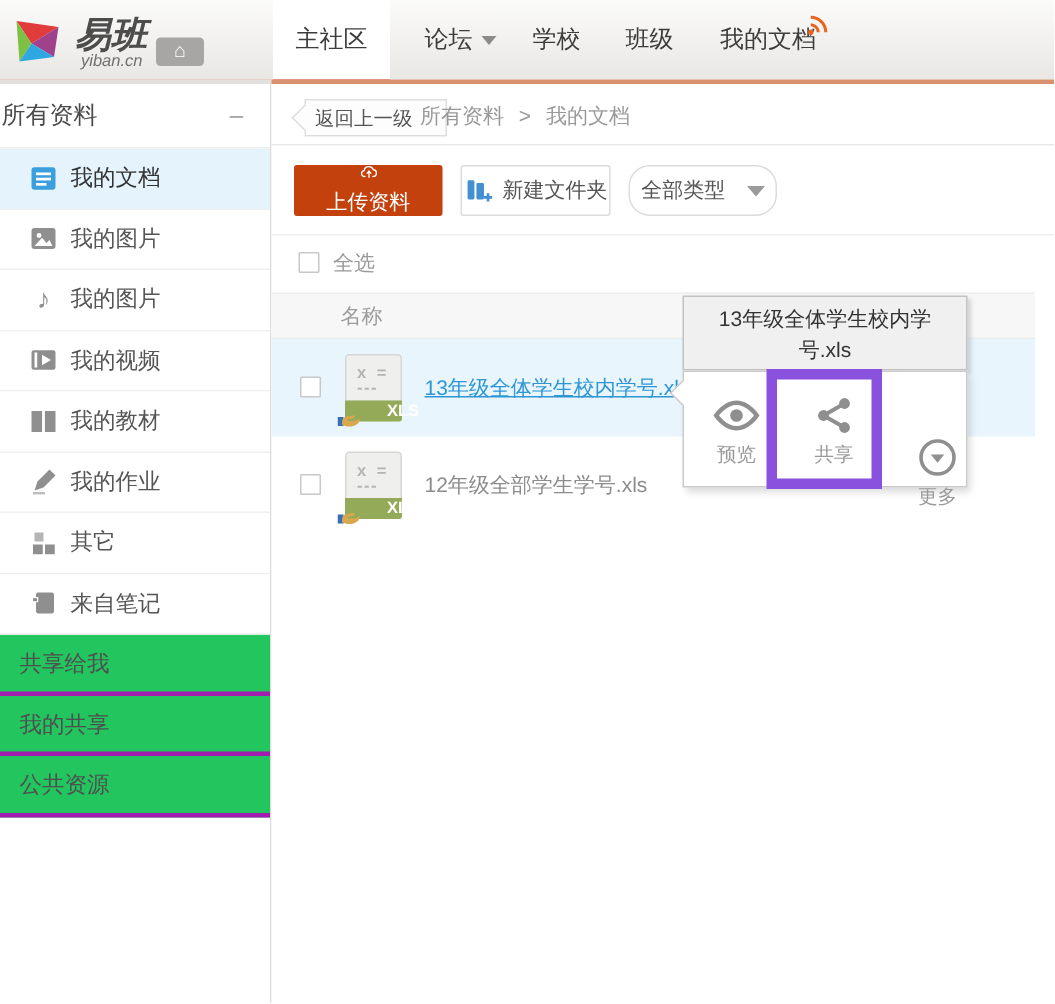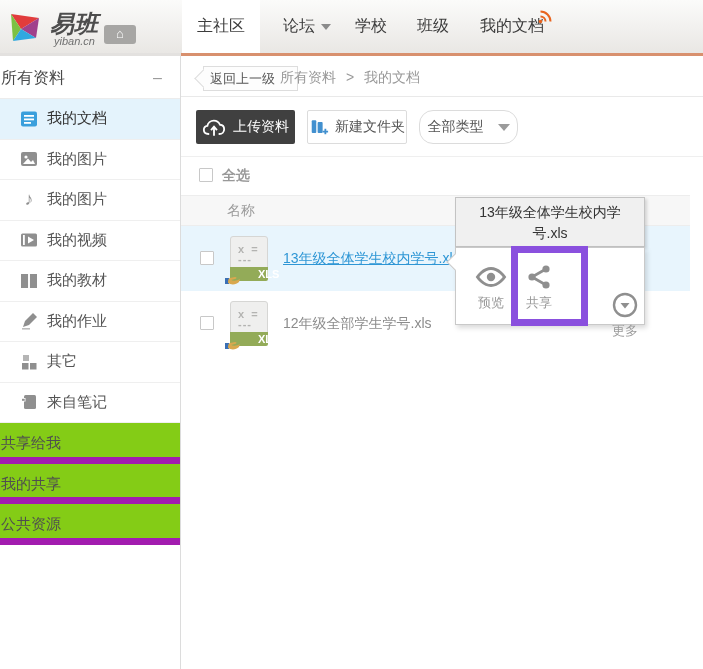--- a/index.html
+++ b/index.html
@@ -34,47 +34,47 @@
   .side-head { position:relative; height:43px; line-height:43px; font-size:16px; color:#4a4a4a;
                border-bottom:1px solid #ececec; padding-left:1px; }
   .side-minus { position:absolute; right:18px; top:0; color:#9a9a9a; font-size:16px; cursor:pointer; }
   .side-item { position:relative; height:40.5px; border-bottom:1px solid #efefef; display:flex;
                align-items:center; cursor:pointer; background:#fff; }
   .side-item.active { background:#e4f3fc; }
   .side-item .s-icon { width:20px; height:20px; margin-left:19px; display:flex; align-items:center;
                        justify-content:center; font-size:18px; color:#8f8f8f; }
   .side-item .s-label { margin-left:8px; font-size:15px; color:#555; }
   .side-item.active .s-label { color:#333; }
-  .side-section { height:40.5px; line-height:40.5px; background:#84cc16; border-bottom:7px solid #a21caf;
-                  font-size:15px; color:#4f4f4f; padding-left:1px; cursor:pointer; }
+  .side-section { height:40.5px; line-height:40.5px; background:#22c55e; border-bottom:3px solid #a21caf;
+                  font-size:15px; color:#4f4f4f; padding-left:13px; cursor:pointer; }
 
   
   .main { position:absolute; left:181px; top:56px; width:522px; height:613px; background:#fff; }
   .crumb-row { position:relative; height:41px; border-bottom:1px solid #e9e9e9; }
   .back-btn { position:absolute; left:22px; top:10px; height:25px; line-height:23px; padding:0 22px 0 6px;
               border:1px solid #ddd; background:#fdfdfd; font-size:13px; color:#555; cursor:pointer; }
   .back-btn::before { content:""; position:absolute; left:-7px; top:50%; margin-top:-6.5px; width:12px; height:12px;
               background:#fdfdfd; border-left:1px solid #ddd; border-bottom:1px solid #ddd; transform:rotate(45deg); }
   .crumb-path { position:absolute; left:99px; top:13px; font-size:14px; color:#999; }
   .crumb-path .sep { margin:0 6px; }
 
   .toolbar { position:relative; height:60px; border-bottom:1px solid #efefef; }
-  .btn-upload { position:absolute; left:15px; top:13px; width:99px; height:34px; background:#404040;
+  .btn-upload { position:absolute; left:15px; top:13px; width:99px; height:34px; background:#c2410c;
                 border:none; border-radius:2px; color:#fff; font-size:14px; display:flex; align-items:center;
-                justify-content:center; gap:7px; cursor:pointer; }
+                justify-content:center; gap:7px; cursor:pointer;flex-direction:column; }
   .btn-newfolder { position:absolute; left:126px; top:13px; width:100px; height:34px; background:#fff;
                 border:1px solid #dcdcdc; border-radius:2px; color:#555; font-size:14px; display:flex;
                 align-items:center; justify-content:center; gap:6px; cursor:pointer; }
   .btn-typefilter { position:absolute; left:238px; top:13px; width:99px; height:34px; background:#fff;
                 border:1px solid #dcdcdc; border-radius:14px; color:#555; font-size:14px; display:flex;
                 align-items:center; justify-content:center; gap:14px; cursor:pointer; }
   .tf-caret { width:0; height:0; border-left:6px solid transparent; border-right:6px solid transparent;
               border-top:7px solid #9b9b9b; }
 
-  .selall-row { position:relative; height:38px;font-weight:bold; }
+  .selall-row { position:relative; height:38px; }
   .checkbox { width:14px; height:14px; background:#fff; border:1px solid #c8c8c8; border-radius:1px;
               display:inline-block; cursor:pointer; }
   .selall-row .checkbox { position:absolute; left:18px; top:11px; }
   .selall-label { position:absolute; left:41px; top:10px; font-size:14px; color:#999; }
 
   .rows { margin-right:13px; }
   .thead { position:relative; height:31px; background:#f7f7f7; border-top:1px solid #ededed;
            border-bottom:1px solid #ededed; }
   .thead .col-name { position:absolute; left:46px; top:6px; font-size:14px; color:#9b9b9b; }
   .file-row { position:relative; height:65px; }
@@ -342,21 +342,21 @@
     <div class="action" style="left:6px;">
       <div class="a-icon">
         <svg width="34" height="22" viewBox="0 0 34 22">
           <path d="M17 2.5 C9 2.5 3.5 11 3.5 11 C3.5 11 9 19.5 17 19.5 C25 19.5 30.5 11 30.5 11 C30.5 11 25 2.5 17 2.5 Z" fill="none" stroke="#8f8f8f" stroke-width="3"></path>
           <circle cx="17" cy="11" r="4.2" fill="#8f8f8f"></circle>
         </svg>
       </div>
       <div class="a-label">预览</div>
     </div>
 
-    <div class="action" style="left:54px;">
+    <div class="action" style="left:71px;">
       <div class="a-icon">
         <svg width="26" height="26" viewBox="0 0 26 26">
           <path d="M6 13 L20 5 M6 13 L20 21" stroke="#8f8f8f" stroke-width="2.6" fill="none"></path>
           <circle cx="20" cy="5" r="3.6" fill="#8f8f8f"></circle>
           <circle cx="6" cy="13" r="3.6" fill="#8f8f8f"></circle>
           <circle cx="20" cy="21" r="3.6" fill="#8f8f8f"></circle>
         </svg>
       </div>
       <div class="a-label">共享</div>
     </div>

